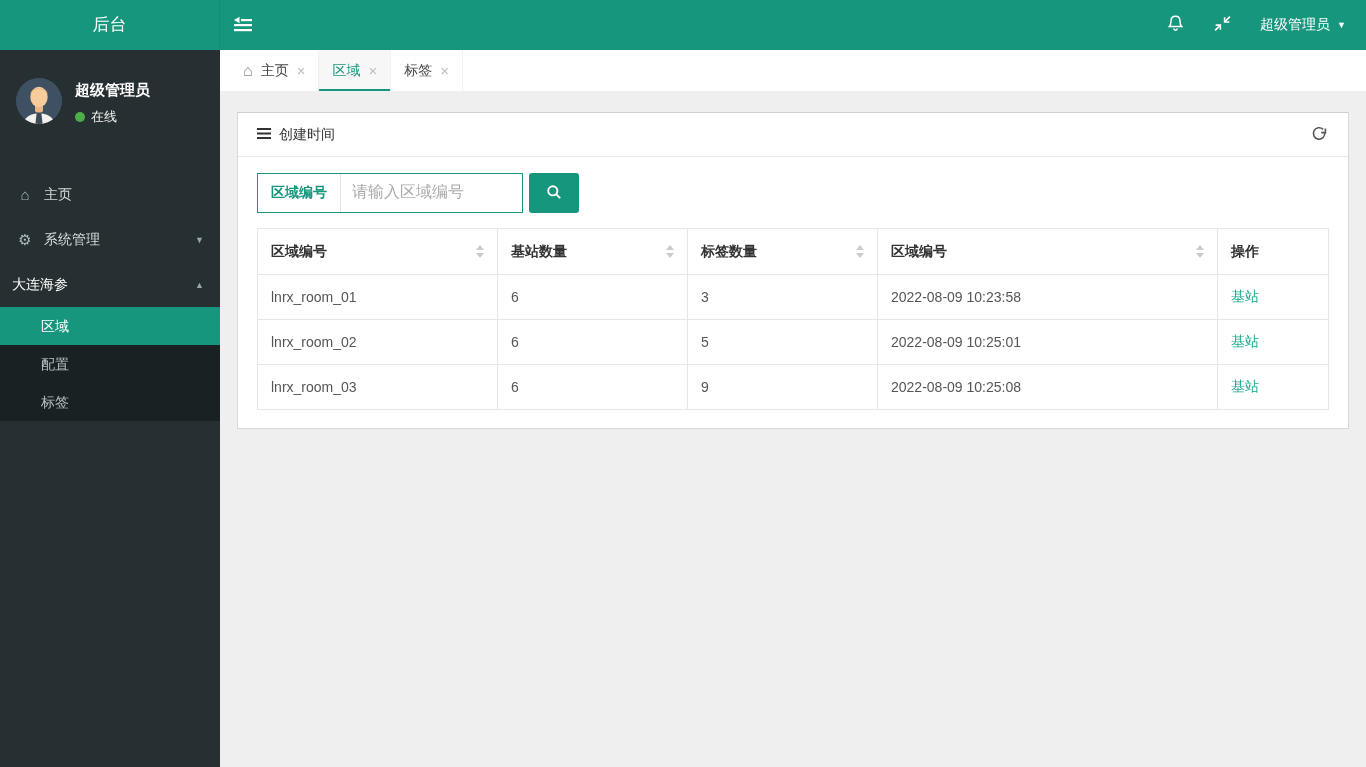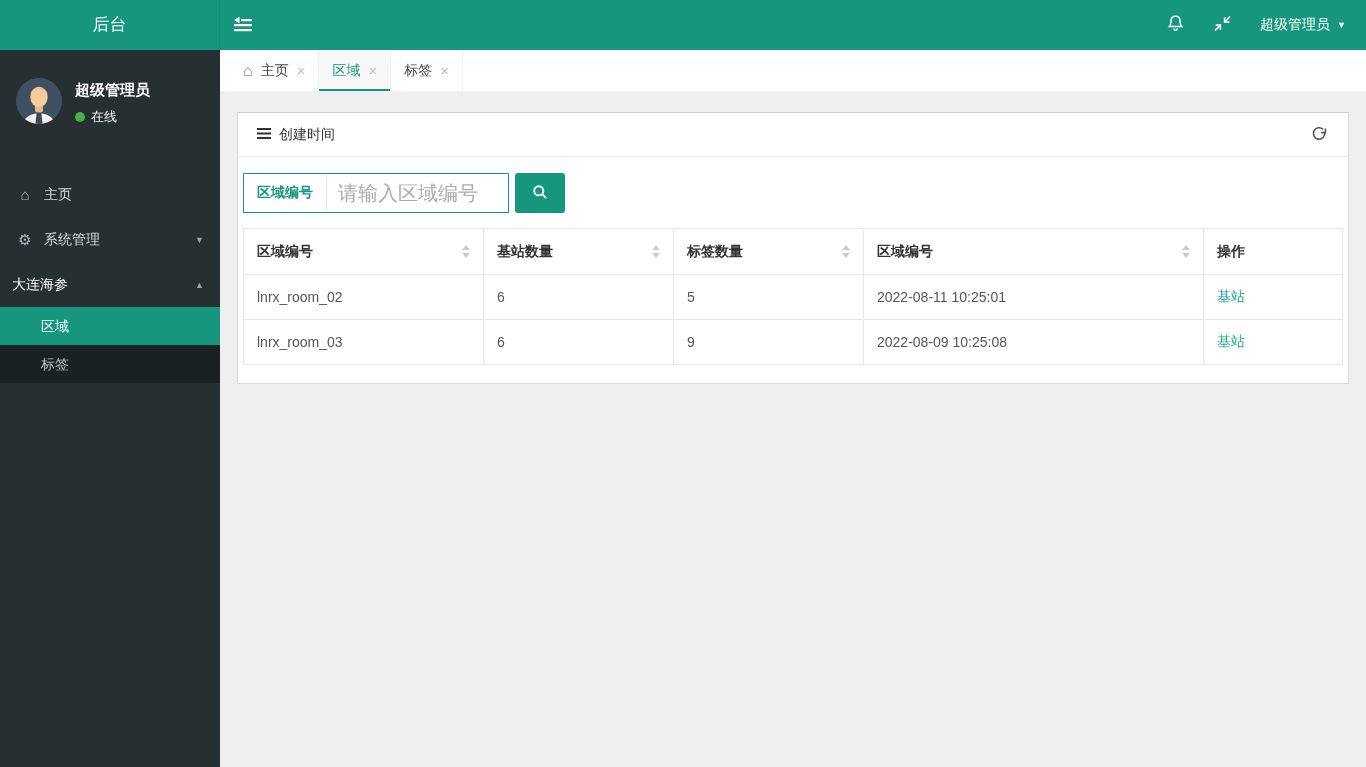--- a/index.html
+++ b/index.html
@@ -46,26 +46,26 @@
   .tab .t-home{color:#8a8a8a;font-size:16px;}
   .tab .t-close{color:#bdbdbd;font-size:15px;}
   .tab.active{background:var(--tab-active-bg);color:var(--accent);}
   .tab.active::after{content:"";position:absolute;left:0;right:0;bottom:0;height:2px;background:var(--accent);}
 
   .content{padding:21px 17px;}
   .panel{background:#fff;border:1px solid var(--panel-border);border-top-color:#cfcfcf;}
   .panel-header{height:44px;display:flex;align-items:center;padding:0 19px;border-bottom:1px solid #e7eaec;color:#333;}
   .panel-title{margin-left:8px;font-size:14px;color:#333;}
   .refresh-btn{margin-left:auto;display:flex;align-items:center;cursor:pointer;}
-  .panel-body{padding:16px 5px 18px;}
+  .panel-body{padding:16px 19px 18px;}
 
   .search-row{display:flex;align-items:center;margin-bottom:15px;}
   .search-group{display:flex;align-items:stretch;border:1px solid var(--accent);height:40px;width:266px;background:#fff;}
   .search-label{display:flex;align-items:center;padding:0 13px;color:var(--accent);font-weight:bold;border-right:1px solid #e3e3e3;}
-  .search-input{border:none;outline:none;flex:1;padding:0 11px;font-size:20px;color:#333;min-width:0;}
+  .search-input{border:none;outline:none;flex:1;padding:0 11px;font-size:16px;color:#333;min-width:0;font-family:Liberation Mono, monospace;}
   .search-input::placeholder{color:#aaa;}
   .search-btn{width:50px;height:40px;margin-left:6px;background:var(--accent);border:none;border-radius:3px;
               display:flex;align-items:center;justify-content:center;cursor:pointer;}
 
   table{width:100%;border-collapse:collapse;table-layout:fixed;}
   th,td{border:1px solid var(--table-border);padding:0 13px;text-align:left;font-size:14px;}
   th{height:46px;color:#333;background:#fff;}
   td{height:45px;color:#555;}
   .th-inner{display:flex;align-items:center;font-weight:bold;}
   .sort{margin-left:auto;display:flex;flex-direction:column;gap:3px;}
@@ -145,20 +145,21 @@
       <span class="mi-icon">⚙</span>
       <span>系统管理</span>
       <span class="mi-caret">▼</span>
     </li>
     <li class="menu-item group">
       <span>大连海参</span>
       <span class="mi-caret">▲</span>
     </li>
     <ul class="submenu">
       <li class="submenu-item active">区域</li>
+      <li class="submenu-item">配置</li>
       <li class="submenu-item">标签</li>
     </ul>
   </ul>
 </div>
 
 <div class="main">
 
   <div class="tabbar">
     <div class="tab">
       <span class="t-home">⌂</span>
@@ -260,24 +261,31 @@
               </th>
               <th>
                 <div class="th-inner">
                     <span>操作</span>
                   </div>
               </th>
             </tr>
           </thead>
           <tbody>
             <tr>
+              <td>lnrx_room_01</td>
+              <td>6</td>
+              <td>3</td>
+              <td>2022-08-09 10:23:58</td>
+              <td><a class="cell-link">基站</a></td>
+            </tr>
+            <tr>
               <td>lnrx_room_02</td>
               <td>6</td>
               <td>5</td>
-              <td>2022-08-11 10:25:01</td>
+              <td>2022-08-09 10:25:01</td>
               <td><a class="cell-link">基站</a></td>
             </tr>
             <tr>
               <td>lnrx_room_03</td>
               <td>6</td>
               <td>9</td>
               <td>2022-08-09 10:25:08</td>
               <td><a class="cell-link">基站</a></td>
             </tr>
           </tbody>

